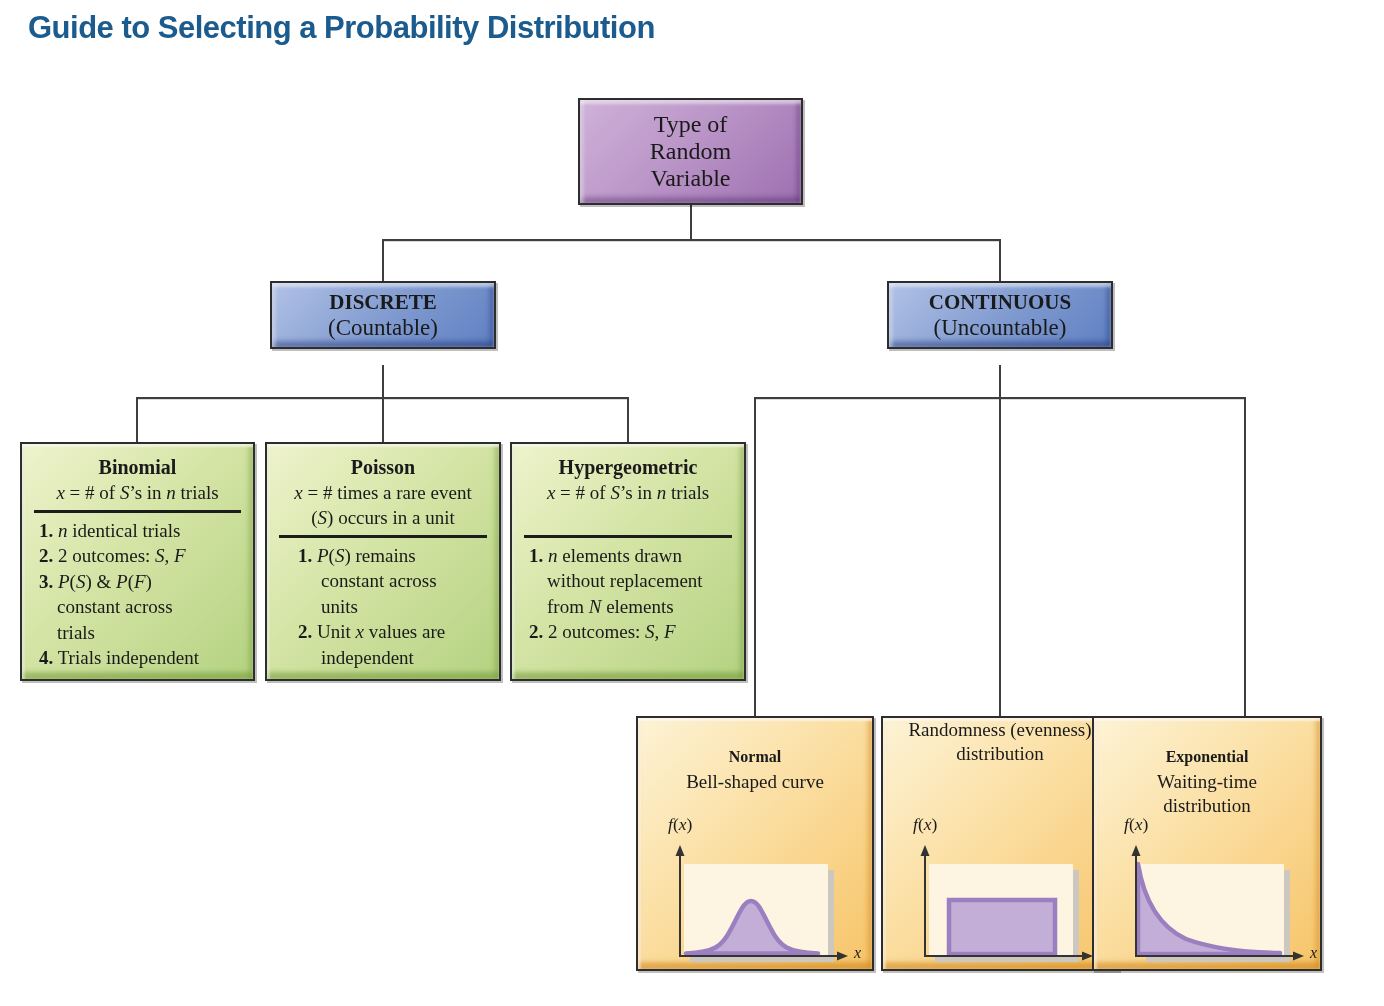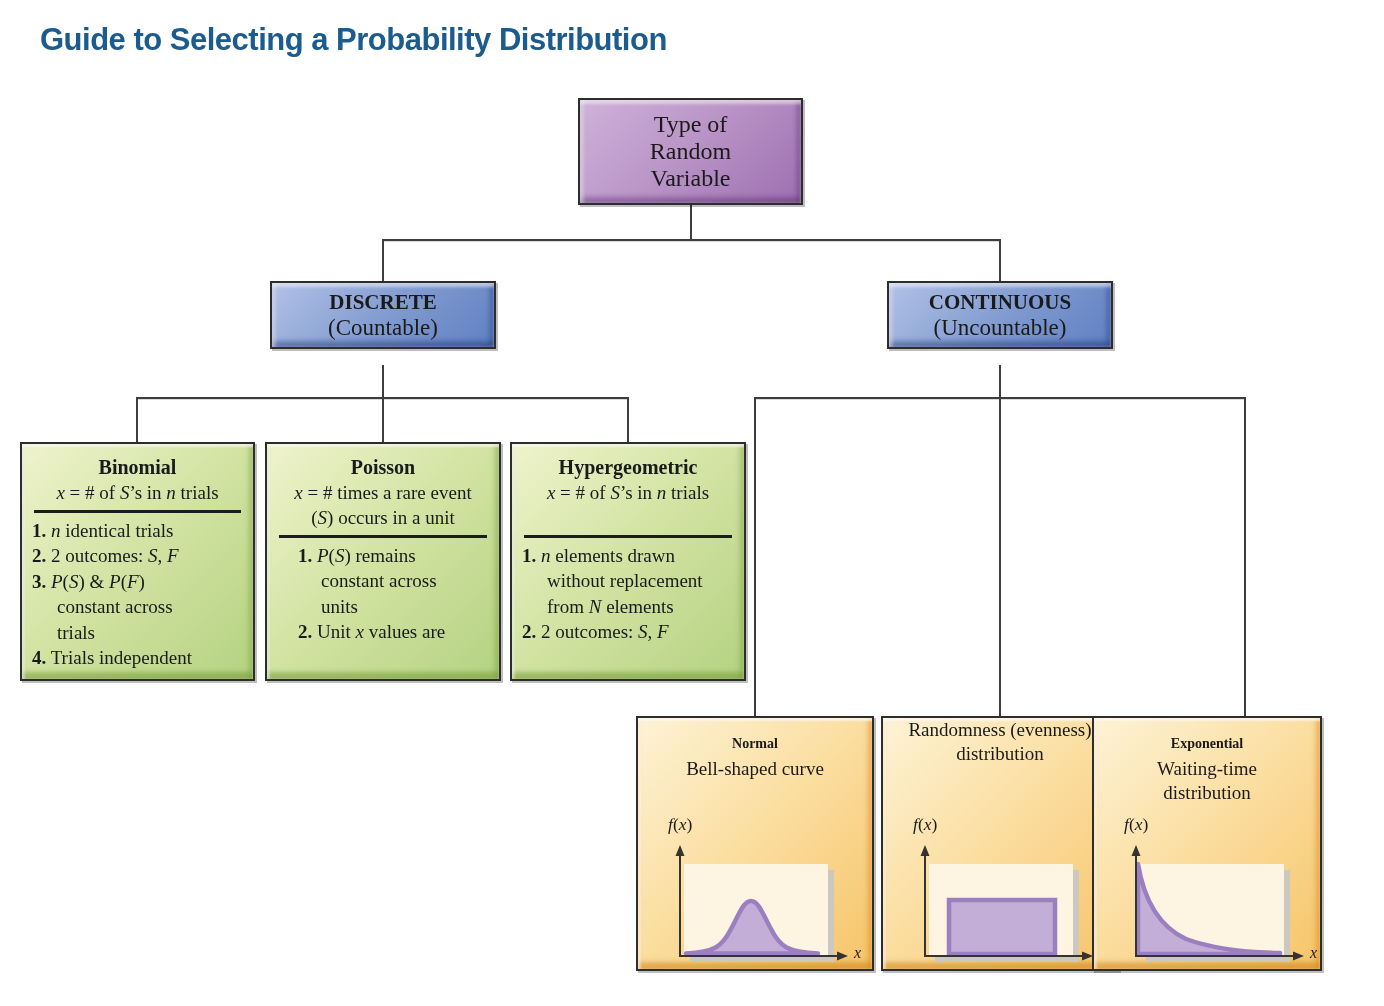--- a/index.html
+++ b/index.html
@@ -2,21 +2,21 @@
 <html><head>
 <meta charset="utf-8">
 <style>
   html,body{margin:0;padding:0;background:#ffffff;}
   #canvas{position:relative;width:1384px;height:1006px;background:#ffffff;
           font-family:"Liberation Serif",serif;color:#1a1a1a;overflow:hidden;}
   .it{font-style:italic;}
   .bd{font-weight:bold;}
 
   
-  #page-title{position:absolute;left:24px;top:6px;margin:16px;
+  #page-title{position:absolute;left:24px;top:6px;margin:4px;
     font-family:"Liberation Sans",sans-serif;font-weight:bold;font-size:31px;
     color:#1b5b8e;letter-spacing:-0.5px;}
 
   
   .vln,.hln{position:absolute;background:#3e3e3e;}
   .vln{width:2px;}
   .hln{height:2px;box-shadow:0 1px 0 rgba(0,0,0,0.15);}
   .c1{left:690px;top:205px;height:35px;}
   .c2{left:382px;top:239px;width:619px;}
   .c3{left:382px;top:239px;height:43px;}
@@ -59,36 +59,36 @@
     box-shadow:2px 2px 0 rgba(0,0,0,0.25),
       inset 0 3px 2px rgba(255,255,255,0.6), inset 3px 0 2px rgba(255,255,255,0.4),
       inset 0 -7px 4px rgba(110,150,50,0.5), inset -5px 0 4px rgba(110,150,50,0.3);}
   .g0{left:20px;width:235px;}
   .g1{left:265px;width:236px;}
   .g2{left:510px;width:236px;}
   .gt{font-weight:bold;font-size:20px;line-height:26px;text-align:center;margin-top:10px;}
   .gdef{font-size:19px;line-height:25px;text-align:center;}
   .divider{height:3px;background:#1c1c1c;margin:5px 12px;}
   .gap-divider{margin-top:30px;}
-  .row{font-size:19px;line-height:25.4px;padding-left:10px;white-space:nowrap;}
+  .row{font-size:19px;line-height:25.4px;padding-left:17px;white-space:nowrap;}
   .row.ind{padding-left:35px;}
   .g1 .row{padding-left:31px;}
   .g1 .row.ind{padding-left:54px;}
 
   
   .obox{position:absolute;top:716px;height:255px;box-sizing:border-box;
     border:2px solid #2d2d2d;
     background:linear-gradient(135deg,#fdf3d6 0%,#fbdfa3 45%,#f6c468 100%);
     box-shadow:2px 2px 0 rgba(0,0,0,0.25),
       inset 0 3px 2px rgba(255,255,255,0.65), inset 3px 0 2px rgba(255,255,255,0.45),
       inset 0 -7px 4px rgba(205,125,15,0.5), inset -5px 0 4px rgba(205,125,15,0.3);}
   .o0{left:636px;width:238px;}
   .o1{left:881px;width:238px;}
   .o2{left:1092px;width:230px;}
-  .ot{font-weight:bold;font-size:14px;line-height:26px;text-align:center;margin-top:13px;}
+  .ot{font-weight:bold;font-size:16px;line-height:26px;text-align:center;margin-top:26px;}
   .os{font-size:19px;line-height:24px;text-align:center;}
   .ylab{position:absolute;left:30px;top:96px;font-size:17.5px;}
   .xlab{position:absolute;left:216px;top:226px;font-size:16px;font-style:italic;}
   .chart{position:absolute;left:0;top:120px;}
   .plotshadow{fill:#ccc8c0;}
   .plot{fill:#fdf5e1;}
   .axis{stroke:#333333;stroke-width:2;fill:none;}
   .arrow{fill:#333333;}
   .curve-fill{fill:#c3aed8;stroke:#9c7fc0;stroke-width:4.5;stroke-linejoin:round;}
   .curve-rect{fill:#c3aed8;stroke:#9c7fc0;stroke-width:4.5;}
@@ -144,20 +144,21 @@
 
   <div class="gbox g1">
     <div class="gt">Poisson</div>
     <div class="gdef"><span class="it">x</span><span> = # times a rare event</span></div>
     <div class="gdef"><span>(</span><span class="it">S</span><span>) occurs in a unit</span></div>
     <div class="divider"></div>
     <div class="row"><span class="bd">1.</span><span> </span><span class="it">P</span><span>(</span><span class="it">S</span><span>) remains</span></div>
     <div class="row ind"><span>constant across</span></div>
     <div class="row ind"><span>units</span></div>
     <div class="row"><span class="bd">2.</span><span> Unit </span><span class="it">x</span><span> values are</span></div>
+    <div class="row ind"><span>independent</span></div>
   </div>
 
   <div class="gbox g2">
     <div class="gt">Hypergeometric</div>
     <div class="gdef"><span class="it">x</span><span> = # of </span><span class="it">S</span><span>’s in </span><span class="it">n</span><span> trials</span></div>
     <div class="divider gap-divider"></div>
     <div class="row"><span class="bd">1.</span><span> </span><span class="it">n</span><span> elements drawn</span></div>
     <div class="row ind"><span>without replacement</span></div>
     <div class="row ind"><span>from </span><span class="it">N</span><span> elements</span></div>
     <div class="row"><span class="bd">2.</span><span> 2 outcomes: </span><span class="it">S</span><span>, </span><span class="it">F</span></div>

